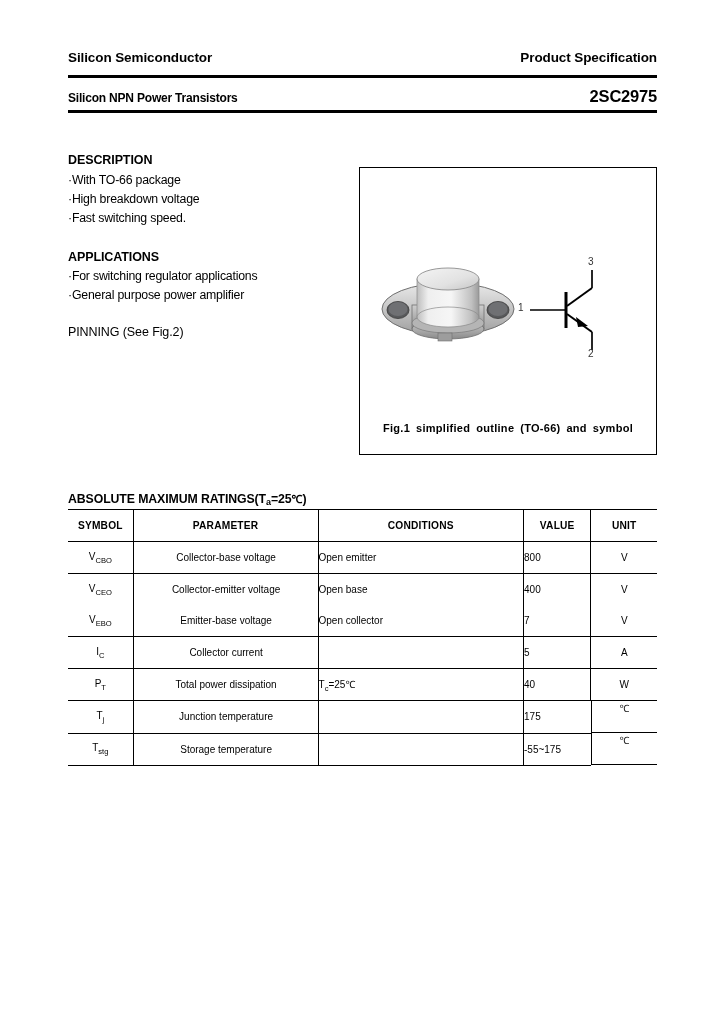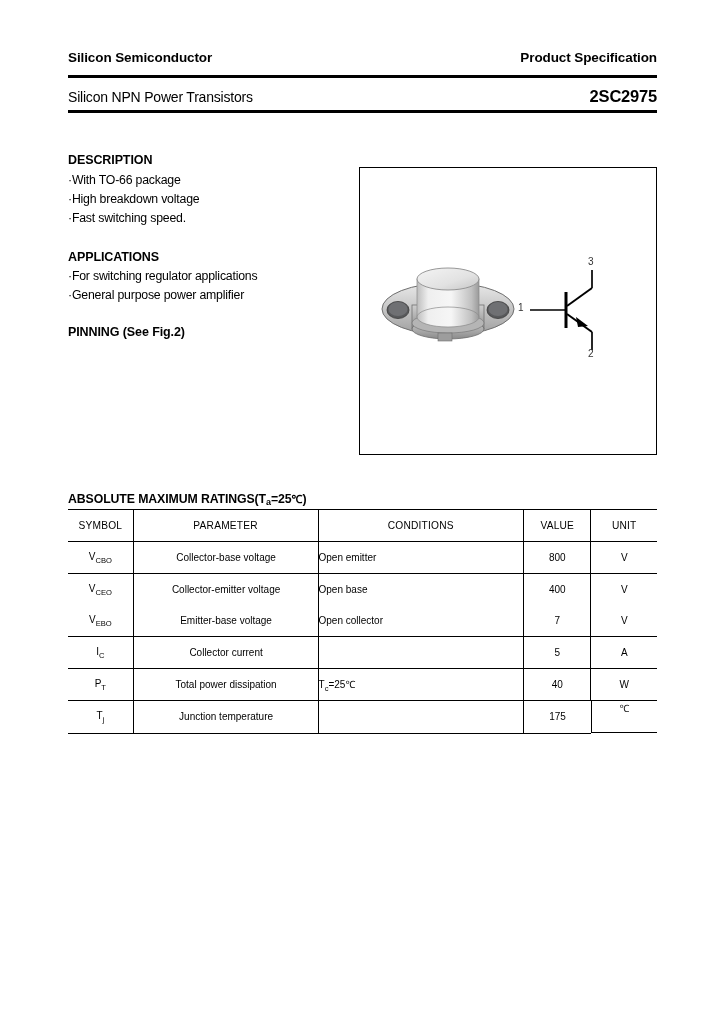--- a/index.html
+++ b/index.html
@@ -38,22 +38,22 @@
     font-size: 13.5px;
     font-weight: bold;
     letter-spacing: -0.1px;
   }
   .hdr-spec {
     font-size: 13.5px;
     font-weight: bold;
     letter-spacing: -0.1px;
   }
   .hdr-product {
-    font-size: 14px;
-    font-weight: normal;
+    font-size: 12px;
+    font-weight: bold;
     letter-spacing: -0.2px;
   }
   .hdr-part {
     font-size: 16.5px;
     font-weight: bold;
     letter-spacing: -0.2px;
   }
   .rule {
     position: absolute;
     left: 68px;
@@ -82,21 +82,21 @@
     letter-spacing: -0.2px;
     white-space: nowrap;
   }
 
   
   #pinning-head {
     position: absolute;
     left: 68px;
     top: 325px;
     font-size: 12.5px;
-    font-weight: bold;
+    font-weight: normal;
     letter-spacing: -0.1px;
   }
   #pinning-table {
     position: absolute;
     left: 68px;
     top: 342px;
     width: 252px;
     border-collapse: collapse;
     font-size: 10.5px;
   }
@@ -176,24 +176,24 @@
     left: 68px;
     top: 509px;
     width: 589px;
     border-collapse: collapse;
     font-size: 10px;
   }
   #amr-table td, #amr-table th { padding: 0; vertical-align: middle; }
   #amr-table .c-symbol { width: 65px; text-align: center; }
   #amr-table .c-param  { width: 185px; text-align: center; padding-left: 1px; }
   #amr-table .c-cond   { width: 207px; text-align: left; padding-left: 0; }
-  #amr-table .c-value  { width: 67px; text-align: center; }
+  #amr-table .c-value  { width: 67px; text-align: left; }
   #amr-table .c-unit   { width: 65px; text-align: center; }
   #amr-table .hdr-cell {
-    font-weight: normal;
+    font-weight: bold;
     height: 31px;
     text-align: center;
     padding-left: 0;
     letter-spacing: 0.2px;
     font-size: 10.2px;
   }
   #amr-table .body-cell { height: 31px; }
   sub { font-size: 7.6px; }
   .degc-glyph {
     display: inline-block;
@@ -291,20 +291,21 @@
 
         <line x1="72" y1="76" x2="72" y2="94" stroke="#000" stroke-width="1.7"></line>
 
         <polygon points="56,61 68,70 58,71" fill="#000"></polygon>
       </svg>
       <span class="sym-label" style="left:-2px; top:46px;">1</span>
       <span class="sym-label" style="left:68px; top:0px;">3</span>
       <span class="sym-label" style="left:68px; top:92px;">2</span>
     </div>
 
+    <div id="figure-caption">Fig.1  simplified  outline  (TO-66)  and  symbol</div>
   </div>
 
   <div id="amr-head"><span>ABSOLUTE MAXIMUM RATINGS(T</span><span class="sub">a</span><span>=25</span><span class="degc">℃</span><span>)</span></div>
 
   <table id="amr-table">
     <tbody>
         <tr>
       <th class="c-symbol hdr-cell tbl-top tbl-bottom">SYMBOL</th>
       <th class="c-param hdr-cell tbl-top tbl-bottom vdiv">PARAMETER</th>
       <th class="c-cond hdr-cell tbl-top tbl-bottom vdiv">CONDITIONS</th>
@@ -353,16 +354,23 @@
     </tr>
 
     <tr>
       <td class="c-symbol body-cell tbl-bottom"><span>T</span><sub>j</sub></td>
       <td class="c-param body-cell tbl-bottom vdiv">Junction temperature</td>
       <td class="c-cond body-cell tbl-bottom vdiv"></td>
       <td class="c-value body-cell tbl-bottom vdiv">175</td>
       <td class="c-unit body-cell tbl-bottom vdiv degc-glyph">℃</td>
     </tr>
 
+    <tr>
+      <td class="c-symbol body-cell tbl-bottom"><span>T</span><sub>stg</sub></td>
+      <td class="c-param body-cell tbl-bottom vdiv">Storage temperature</td>
+      <td class="c-cond body-cell tbl-bottom vdiv"></td>
+      <td class="c-value body-cell tbl-bottom vdiv">-55~175</td>
+      <td class="c-unit body-cell tbl-bottom vdiv degc-glyph">℃</td>
+    </tr>
   </tbody>
     </table>
 
 </div>
 
 </body></html>

